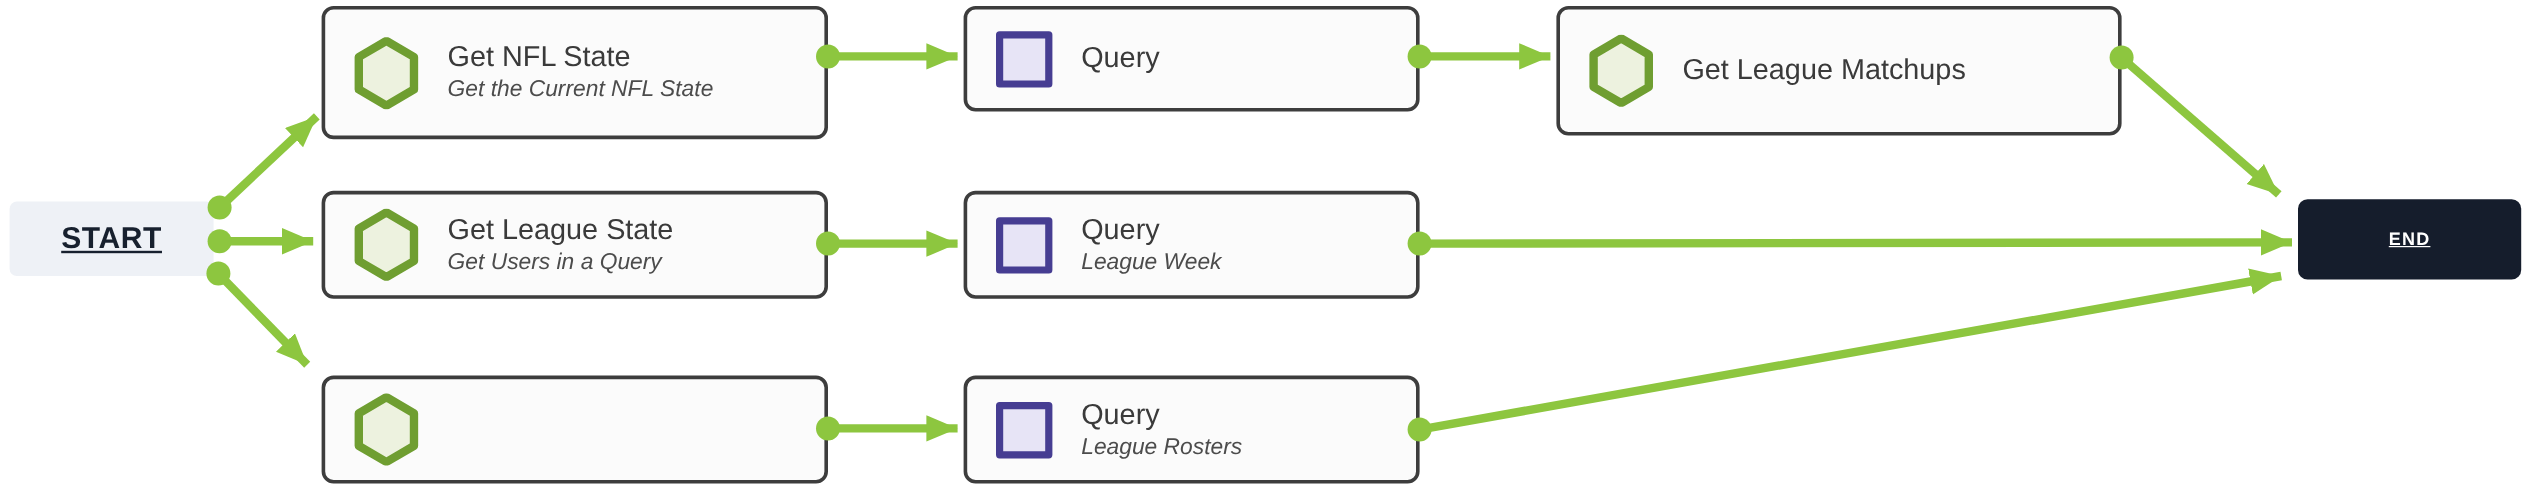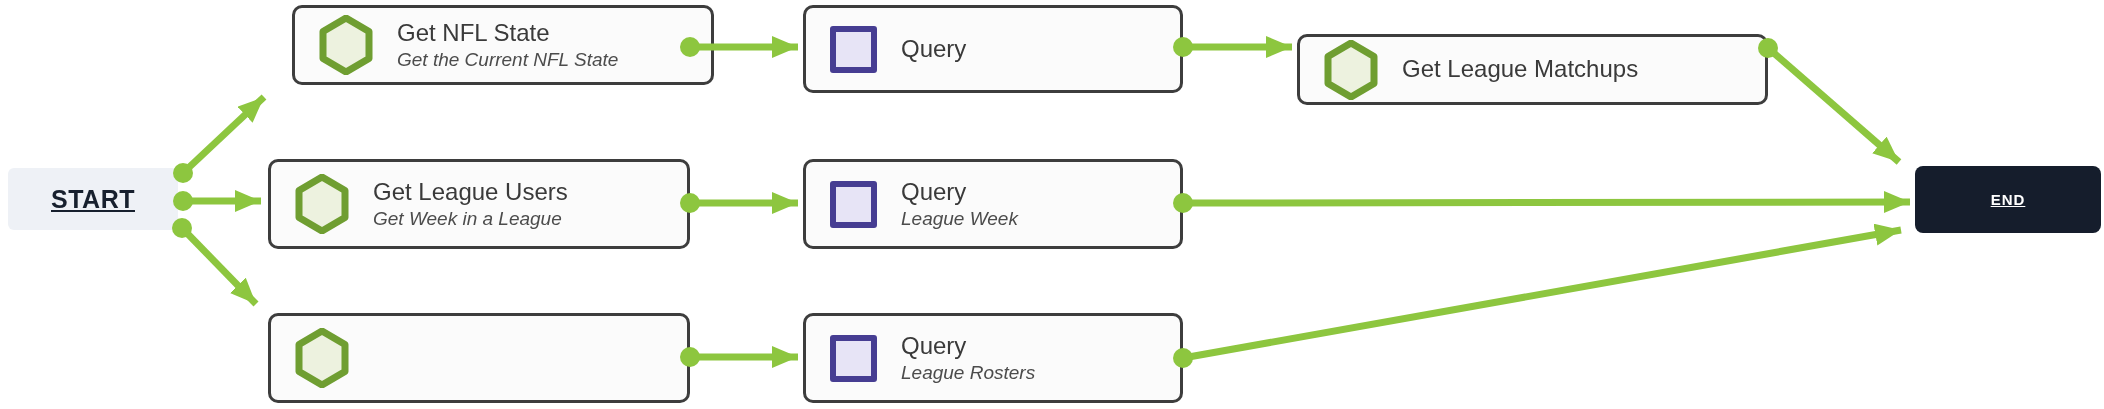--- a/index.html
+++ b/index.html
@@ -80,53 +80,53 @@
 </style>
 </head>
 <body>
 
 <div class="canvas">
 
   <div class="terminal start" style="left: 8px; top: 168px; width: 170px; height: 62px;">
     <span>START</span>
   </div>
 
-  <div class="flow-node" style="left: 268px; top: 5px; width: 422px; height: 80px; margin-left: 24px;">
+  <div class="flow-node" style="left: 268px; top: 5px; width: 422px; height: 111px;">
     <svg class="hex-icon" width="54" height="60" viewBox="0 0 54 60">
       <polygon points="27,3 50,16.5 50,43.5 27,57 4,43.5 4,16.5" fill="var(--hex-fill,#edf2df)" stroke="var(--hex-border,#6f9e31)" stroke-width="7" stroke-linejoin="round"></polygon>
     </svg>
     <div class="node-text">
       <span class="node-title">Get NFL State</span>
       <span class="node-subtitle">Get the Current NFL State</span>
     </div>
   </div>
 
   <div class="flow-node" style="left: 803px; top: 5px; width: 380px; height: 88px;">
     <div class="square-icon"></div>
     <div class="node-text">
       <span class="node-title">Query</span>
     </div>
   </div>
 
-  <div class="flow-node" style="left: 1297px; top: 5px; width: 471px; height: 71px; margin-top: 29px;">
+  <div class="flow-node" style="left: 1297px; top: 5px; width: 471px; height: 108px;">
     <svg class="hex-icon" width="54" height="60" viewBox="0 0 54 60">
       <polygon points="27,3 50,16.5 50,43.5 27,57 4,43.5 4,16.5" fill="var(--hex-fill,#edf2df)" stroke="var(--hex-border,#6f9e31)" stroke-width="7" stroke-linejoin="round"></polygon>
     </svg>
     <div class="node-text">
       <span class="node-title">Get League Matchups</span>
     </div>
   </div>
 
   <div class="flow-node" style="left: 268px; top: 159px; width: 422px; height: 90px;">
     <svg class="hex-icon" width="54" height="60" viewBox="0 0 54 60">
       <polygon points="27,3 50,16.5 50,43.5 27,57 4,43.5 4,16.5" fill="var(--hex-fill,#edf2df)" stroke="var(--hex-border,#6f9e31)" stroke-width="7" stroke-linejoin="round"></polygon>
     </svg>
     <div class="node-text">
-      <span class="node-title">Get League Users</span>
-      <span class="node-subtitle">Get Week in a League</span>
+      <span class="node-title">Get League State</span>
+      <span class="node-subtitle">Get Users in a Query</span>
     </div>
   </div>
 
   <div class="flow-node" style="left: 803px; top: 159px; width: 380px; height: 90px;">
     <div class="square-icon"></div>
     <div class="node-text">
       <span class="node-title">Query</span>
       <span class="node-subtitle">League Week</span>
     </div>
   </div>

